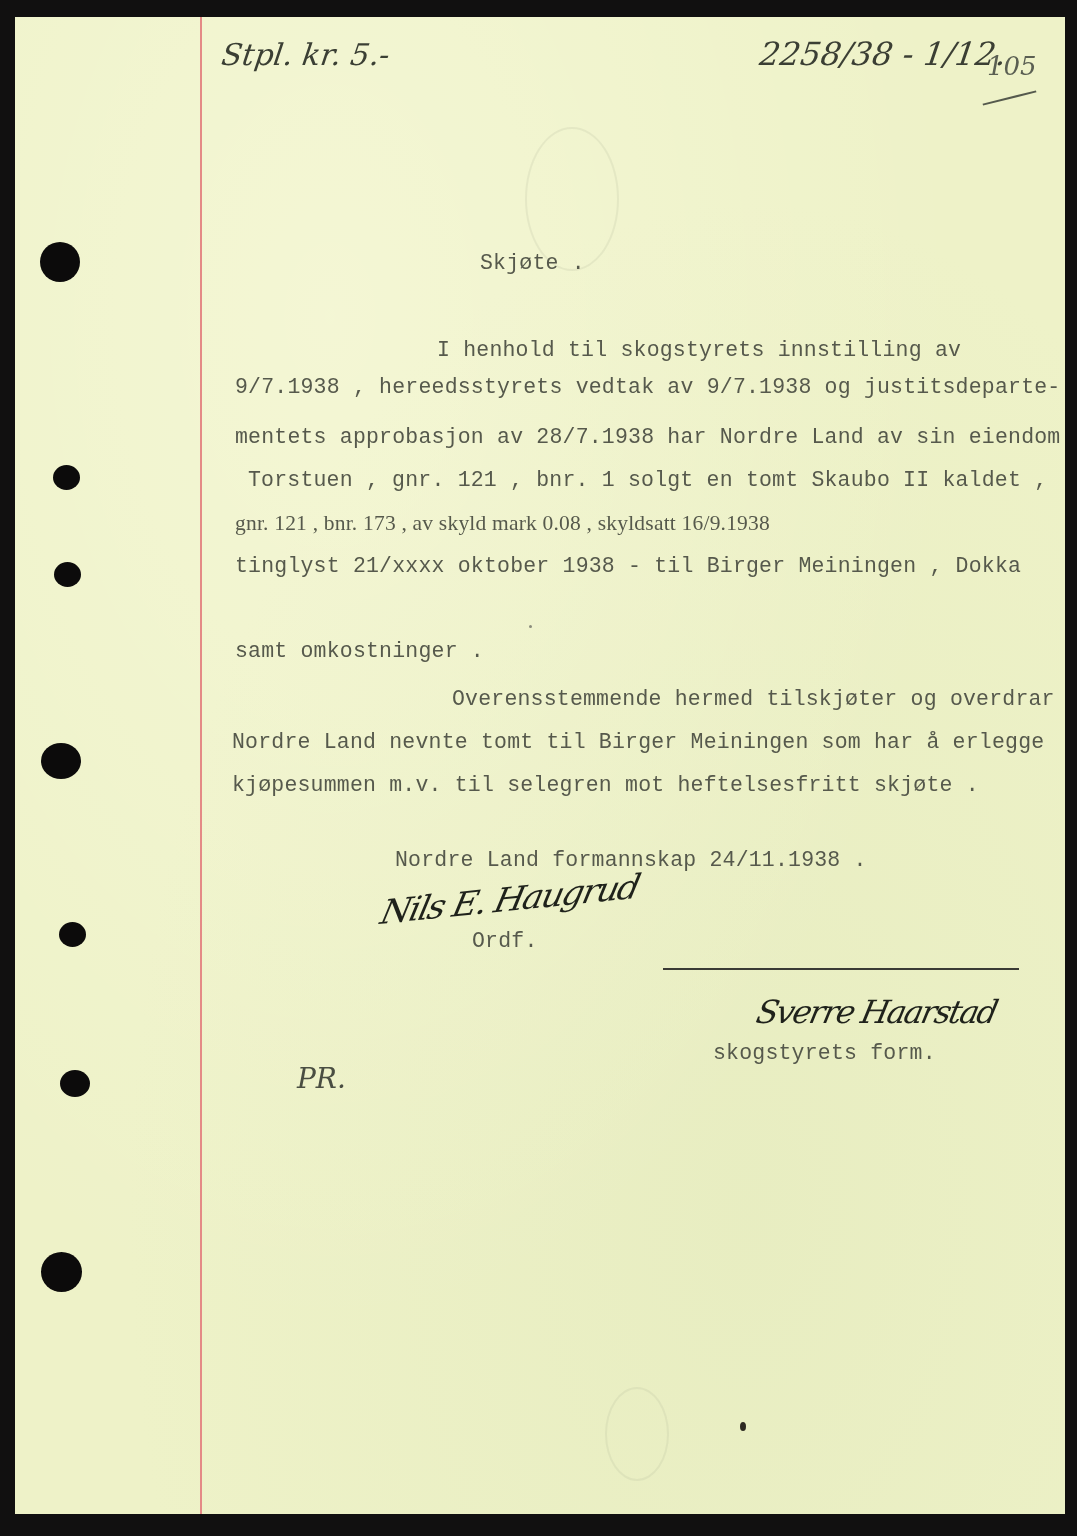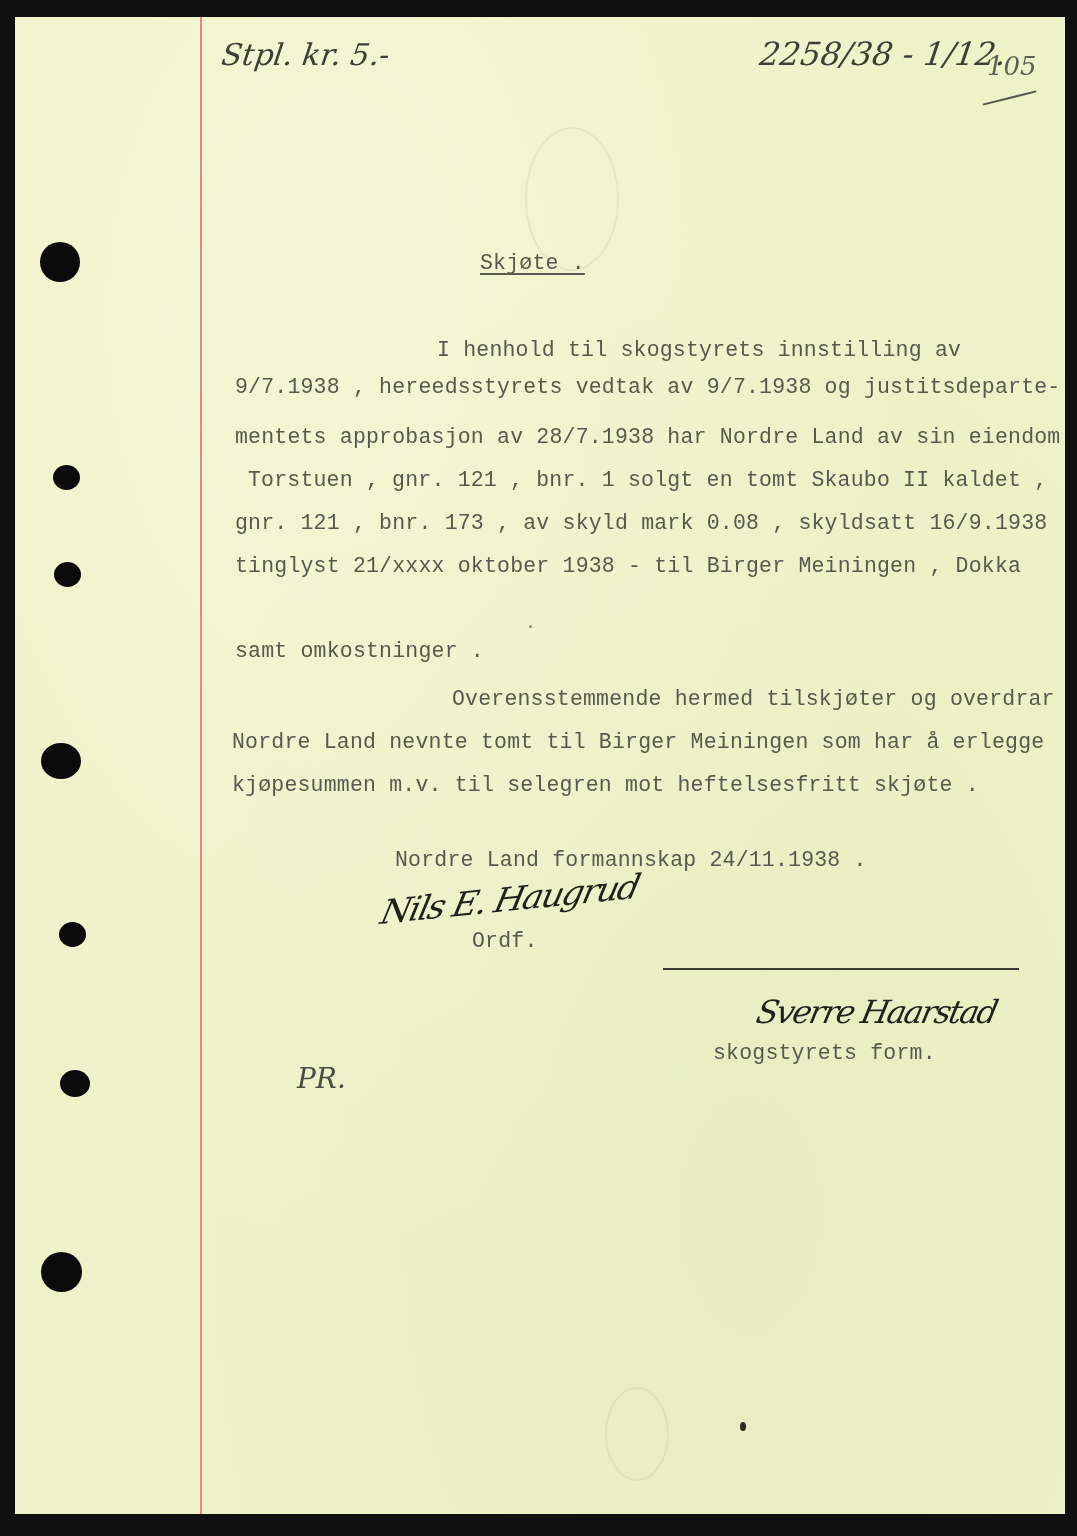--- a/index.html
+++ b/index.html
@@ -33,21 +33,20 @@
     white-space: nowrap;
   }
   .type {
     position: absolute;
     color: #56594c;
     font-size: 21.5px;
     letter-spacing: 0.2px;
     white-space: nowrap;
   }
   .title {
-    text-decoration: underline;
     text-underline-offset: 4px;
   }
   .sig {
     position: absolute;
     font-family: "DejaVu Serif", serif;
     font-style: italic;
     color: #1f221b;
     white-space: nowrap;
   }
   .rule {
@@ -82,21 +81,21 @@
   <div class="hw" style="left:745px;top:18px;font-size:32px;transform:skewX(-8deg);">2258/38 - 1/12.</div>
   <div class="hw" style="left:972px;top:34px;font-size:26px;color:#5a5f52;">105</div>
   <div class="rule" style="left:967px;top:80px;width:55px;height:2px;background:#555a4d;transform:rotate(-14deg);"></div>
 
   <div class="type title" style="left:465px;top:234px;">Skjøte .</div>
 
   <div class="type" style="left:422px;top:321px;">I henhold til skogstyrets innstilling av</div>
   <div class="type" style="left:220px;top:358px;">9/7.1938 , hereedsstyrets vedtak av 9/7.1938 og justitsdeparte-</div>
   <div class="type" style="left:220px;top:408px;">mentets approbasjon av 28/7.1938 har Nordre Land av sin eiendom</div>
   <div class="type" style="left:220px;top:451px;margin-left:13px;">Torstuen , gnr. 121 , bnr. 1 solgt en tomt Skaubo II kaldet ,</div>
-  <div class="type" style="left:220px;top:494px;">gnr. 121 , bnr. 173 , av skyld mark 0.08 , skyldsatt 16/9.1938</div>
+  <div class="type" style="left:220px;top:494px;font-family:Liberation Serif, serif;">gnr. 121 , bnr. 173 , av skyld mark 0.08 , skyldsatt 16/9.1938</div>
   <div class="type" style="left:220px;top:537px;">tinglyst 21/xxxx oktober 1938 - til Birger Meiningen , Dokka</div>
   <div class="type" style="left:220px;top:622px;">samt omkostninger .</div>
 
   <div class="type" style="left:217px;top:713px;">Nordre Land nevnte tomt til Birger Meiningen som har å erlegge</div>
   <div class="type" style="left:437px;top:670px;">Overensstemmende hermed tilskjøter og overdrar</div>
   <div class="type" style="left:217px;top:756px;">kjøpesummen m.v. til selegren mot heftelsesfritt skjøte .</div>
 
   <div class="type" style="left:380px;top:831px;">Nordre Land formannskap 24/11.1938 .</div>
 
   <div class="sig" style="left:370px;top:862px;font-size:34px;transform:skewX(-18deg) rotate(-6deg);letter-spacing:-2px;">Nils E. Haugrud</div>

